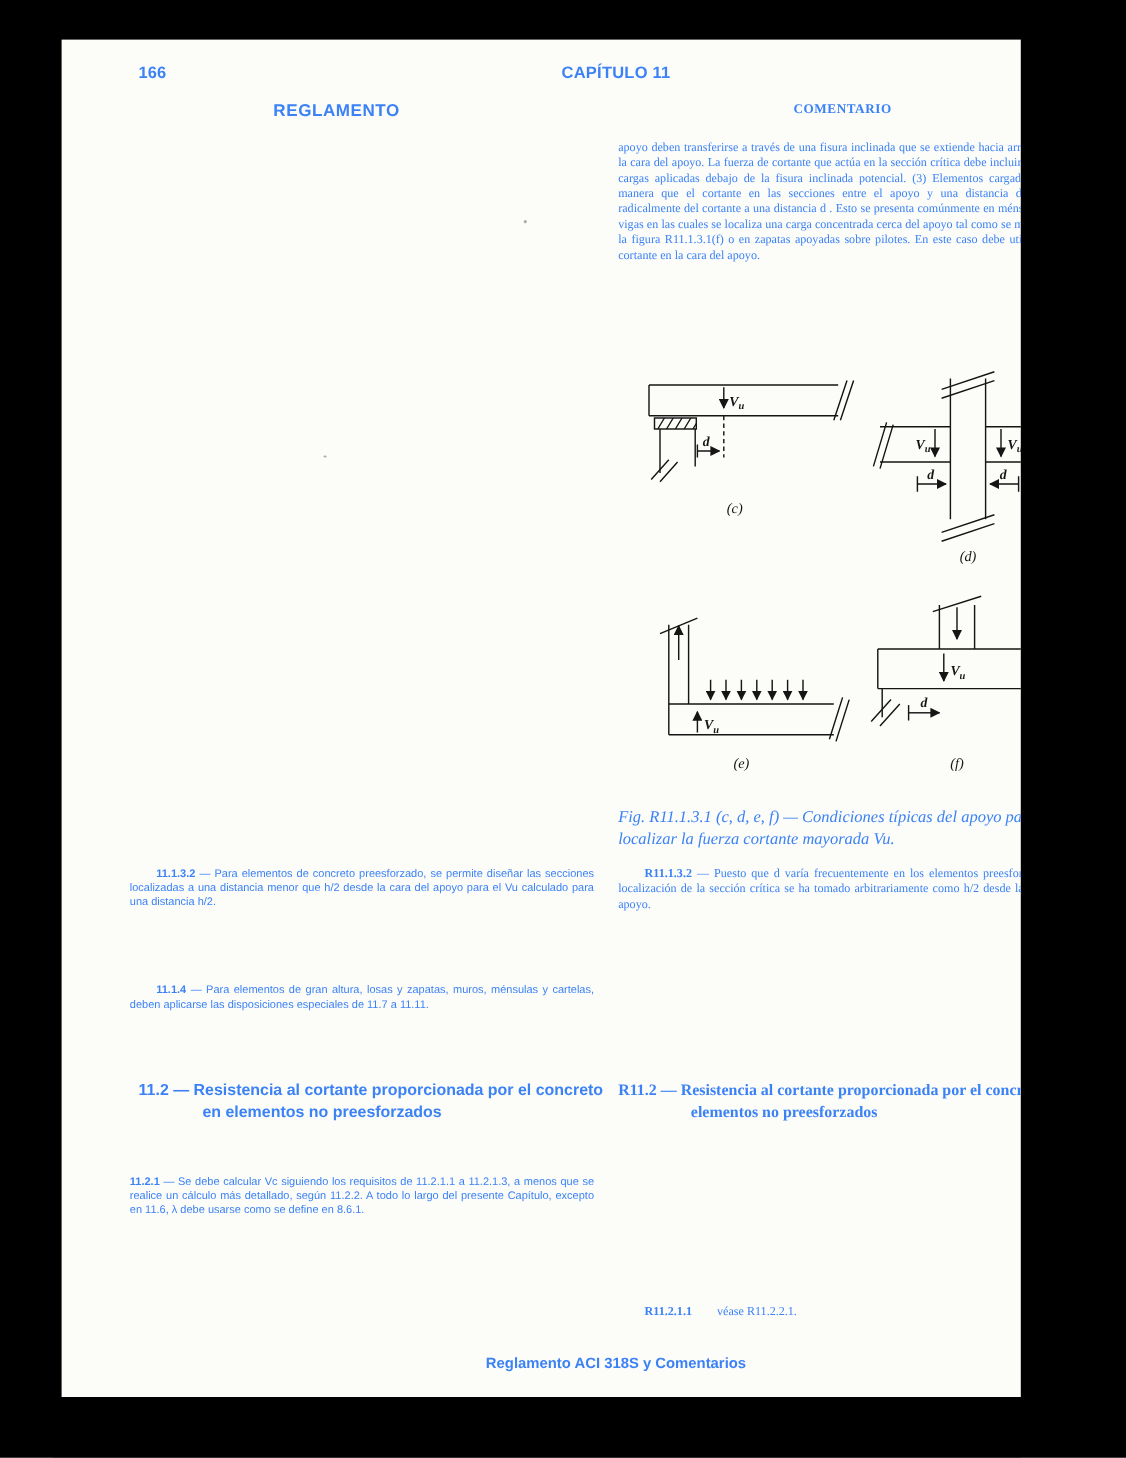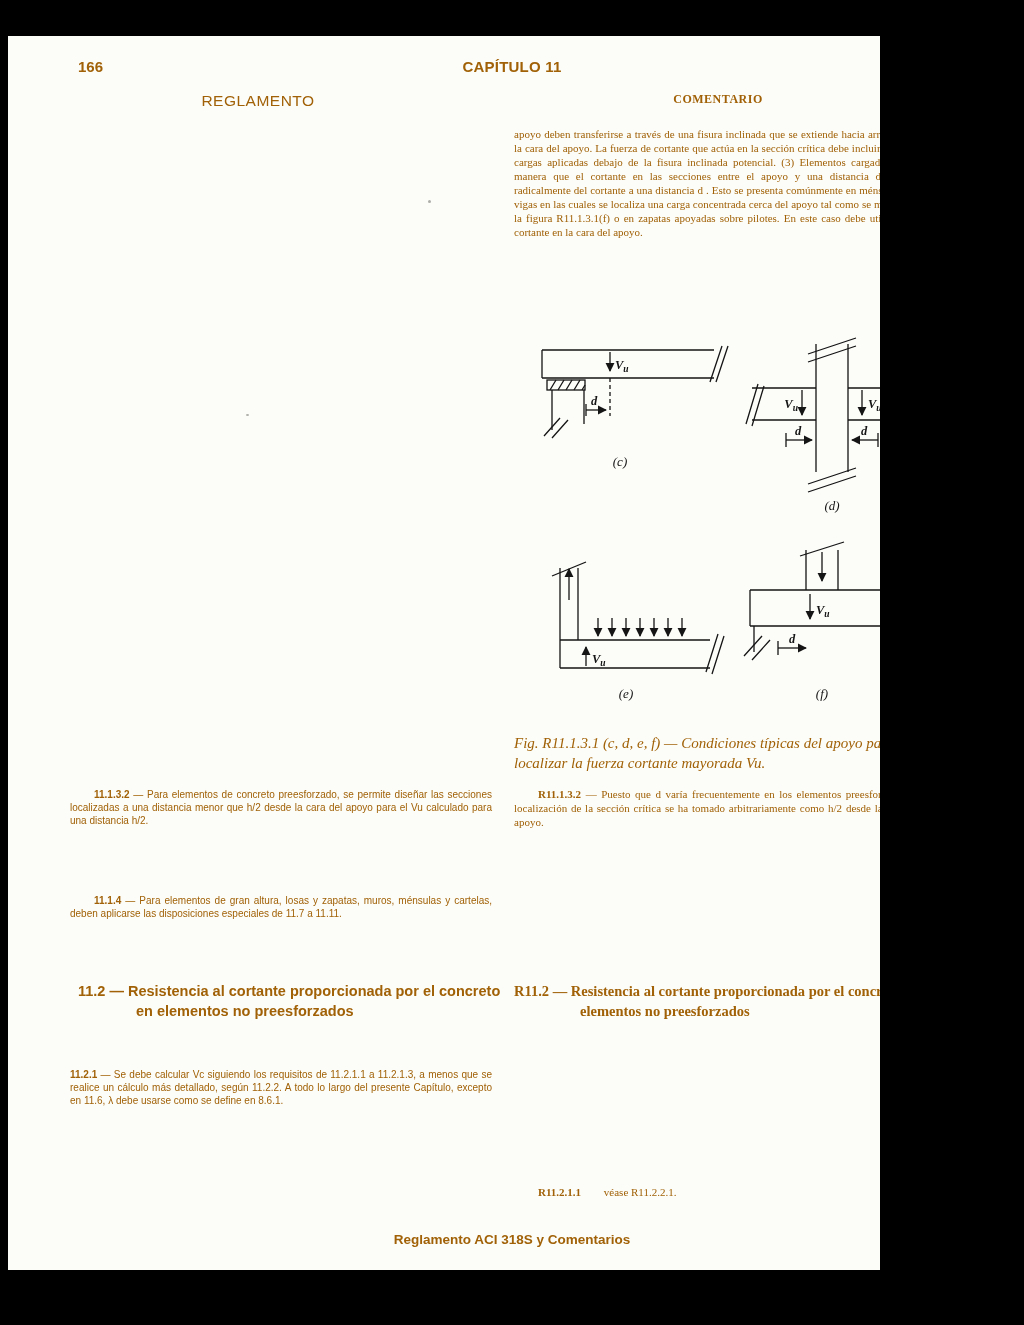--- a/index.html
+++ b/index.html
@@ -1,24 +1,24 @@
 <!DOCTYPE html>
 <html><head>
 <meta charset="utf-8">
 <style>
   html,body{margin:0;padding:0;background:#000;}
   .screen{position:relative;width:880px;height:1325px;background:#000;overflow:hidden;
-          font-family:"Liberation Sans",sans-serif;color:#a16207;}
+          font-family:"Liberation Sans",sans-serif;color:#3b82f6;margin-left:48px;}
   .page{position:absolute;left:8px;top:36px;width:1008px;height:1234px;background:#fcfcf9;}
   .abs{position:absolute;}
   .sans{font-family:"Liberation Sans","DejaVu Sans",sans-serif;}
   .serif{font-family:"Liberation Serif","DejaVu Serif",serif;}
   .pagenum{left:70px;top:22px;font-size:15px;font-weight:bold;}
   .chapter{left:0;top:22px;width:1008px;text-align:center;font-size:15px;font-weight:bold;letter-spacing:.2px;}
-  .colhead-l{left:70px;top:56px;width:360px;text-align:center;font-size:15.5px;font-weight:normal;letter-spacing:.5px;}
+  .colhead-l{left:70px;top:56px;width:360px;text-align:center;font-size:15.5px;font-weight:bold;letter-spacing:.5px;}
   .colhead-r{left:506px;top:56px;width:408px;text-align:center;font-size:12px;font-weight:bold;letter-spacing:.5px;}
   .rcol{left:506px;width:408px;font-size:11px;line-height:1.27;text-align:justify;}
   .lcol{left:62px;width:422px;font-size:10px;line-height:1.3;text-align:justify;}
   p{margin:0;}
   .indent{text-indent:24px;}
   .num{font-weight:bold;text-align:right;}
   .hang-l{left:70px;width:384px;font-size:14.5px;font-weight:bold;line-height:1.35;
           padding-left:58px;text-indent:-58px;text-align:left;}
   .hang-r{left:506px;width:380px;font-size:14.5px;font-weight:bold;line-height:1.35;
           padding-left:66px;text-indent:-66px;text-align:left;}

